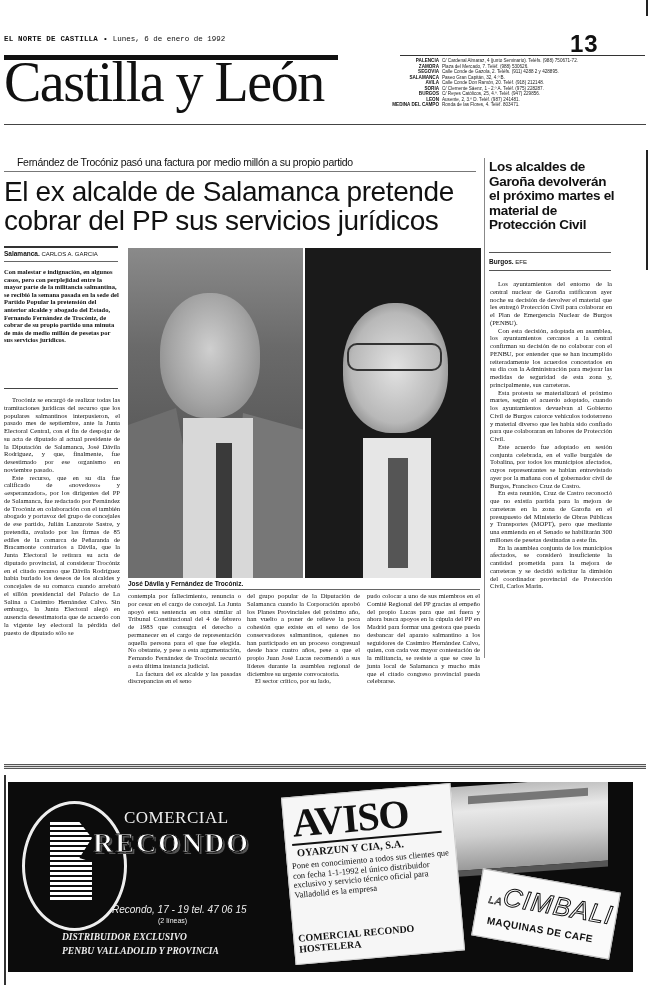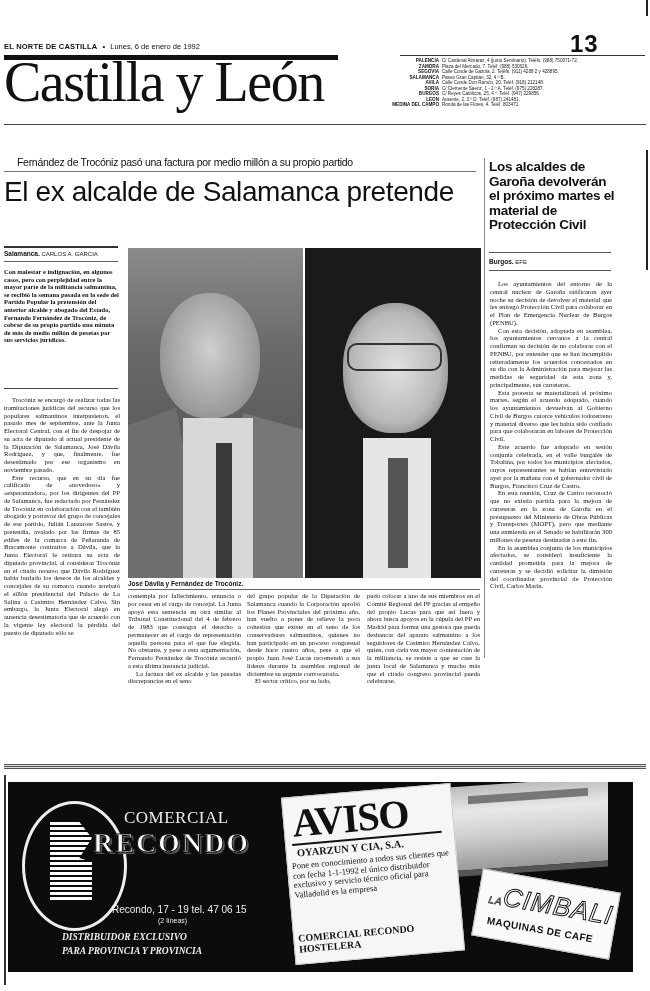--- a/index.html
+++ b/index.html
@@ -1,19 +1,19 @@
 <!DOCTYPE html>
 <html><head>
 <meta charset="utf-8">
 <style>
   * { box-sizing: border-box; margin: 0; padding: 0; }
   html, body { width: 650px; height: 991px; background: #fff; overflow: hidden; }
   body { position: relative; font-family: "Liberation Serif", serif; color: #111; }
 
-  .masthead-line { position: absolute; left: 4px; top: 42px; font-family: Liberation Sans, sans-serif; font-size: 7.5px; }
+  .masthead-line { position: absolute; left: 4px; top: 34px; font-family: Liberation Mono, monospace; font-size: 7.5px; }
   .masthead-line .paper { font-weight: bold; letter-spacing: 0.2px; }
   .masthead-line .dot { margin: 0 5px; font-size: 8px; }
   .masthead-line .date { font-weight: normal; }
   .page-num { position: absolute; left: 570px; top: 30px; font-family: "Liberation Sans", sans-serif; font-weight: bold; font-size: 24px; letter-spacing: 1px; }
   .rule-thick { position: absolute; left: 4px; top: 55px; width: 334px; height: 5px; background: #111; }
   .rule-thin-top { position: absolute; left: 400px; top: 55px; width: 245px; height: 1px; background: #333; }
   .section-title { position: absolute; left: 4px; top: 54px; font-family: "Liberation Serif", serif; font-size: 56px; letter-spacing: -1.5px; line-height: 1; }
   .rule-under-title { position: absolute; left: 4px; top: 124px; width: 642px; height: 1px; background: #444; }
   .right-border { position: absolute; left: 646px; top: 0px; width: 2px; height: 16px; background: #222; }
 
@@ -67,21 +67,21 @@
   .col-side { left: 490px; top: 280px; width: 122px; }
 
   .ad-top-rule { position: absolute; left: 4px; top: 764px; width: 642px; height: 5px; background: repeating-linear-gradient(180deg, #555 0 1px, #ddd 1px 2px); }
   .ad { position: absolute; left: 8px; top: 782px; width: 625px; height: 190px; background: #0c0c0c; overflow: hidden; }
   .ad-left-border { position: absolute; left: 4px; top: 775px; width: 2px; height: 210px; background: #333; }
   .ad-logo-ring { position: absolute; left: 14px; top: 19px; width: 105px; height: 130px; border: 3px solid #eee; border-radius: 50%; }
   .ad-logo-rh { position: absolute; left: 42px; top: 40px; width: 42px; height: 80px; background: repeating-linear-gradient(180deg, #fff 0 3px, #0c0c0c 3px 5px); clip-path: polygon(0 0, 70% 0, 100% 20%, 70% 45%, 100% 50%, 100% 100%, 0 100%); }
   .ad-comercial { position: absolute; left: 116px; top: 26px; color: #eee; font-family: "Liberation Serif", serif; font-size: 17px; letter-spacing: 0.5px; }
   .ad-recondo { position: absolute; left: 85px; top: 45px; color: #fff; font-family: "Liberation Serif", serif; font-weight: bold; font-size: 28px; letter-spacing: 2px; -webkit-text-stroke: 1px #0c0c0c; text-shadow: 0 0 0 #fff, 2px 2px 0 #555; text-align: right; }
   .ad-hostelera { position: absolute; left: 77px; top: 85px; color: #fff; font-family: "Liberation Serif", serif; font-weight: bold; font-size: 28px; letter-spacing: 2px; text-shadow: 2px 2px 0 #555; }
-  .ad-address { position: absolute; left: 104px; top: 122px; color: #eee; font-family: "Liberation Sans", sans-serif; font-size: 10px; }
+  .ad-address { position: absolute; left: 104px; top: 122px; color: #eee; font-family: "Liberation Sans", sans-serif; font-style: italic; font-size: 10px; }
   .ad-lines { position: absolute; left: 150px; top: 135px; color: #eee; font-family: "Liberation Sans", sans-serif; font-size: 7px; }
   .ad-dist { position: absolute; left: 54px; top: 148px; color: #eee; font-family: "Liberation Serif", serif; font-style: italic; font-weight: bold; font-size: 9.5px; line-height: 14px; }
 
   .aviso-card { position: absolute; left: 280px; top: 8px; width: 170px; height: 168px; background: #f6f6f6; transform: rotate(-5deg); transform-origin: 50% 50%; border: 1px solid #ccc; }
   .aviso-title { position: absolute; left: 8px; top: 2px; font-family: "Liberation Serif", serif; font-weight: bold; font-size: 40px; letter-spacing: -1px; color: #111; }
   .aviso-rule { position: absolute; left: 6px; top: 46px; width: 150px; height: 1.5px; background: #111; }
   .aviso-company { position: absolute; left: 10px; top: 50px; font-family: "Liberation Serif", serif; font-weight: bold; font-size: 10.5px; }
   .aviso-body { position: absolute; left: 4px; top: 64px; width: 160px; font-family: "Liberation Serif", serif; font-size: 8.5px; line-height: 9.5px; }
   .aviso-signoff { position: absolute; left: 4px; top: 135px; width: 160px; font-family: "Liberation Serif", serif; font-weight: bold; font-size: 10px; line-height: 11px; }
 
@@ -142,20 +142,21 @@
   <div class="row">
       <span class="city">MEDINA DEL CAMPO</span>
       <span class="addr">Ronda de las Flores, 4. Teléf. 803471.</span>
     </div>
 </div>
 
 <div class="kicker">Fernández de Trocóniz pasó una factura por medio millón a su propio partido</div>
 <div class="kicker-rule"></div>
 <h1 class="headline">
   <span>El ex alcalde de Salamanca pretende</span><br>
+  <span>cobrar del PP sus servicios jurídicos</span>
 </h1>
 
 <div class="byline-rule1"></div>
 <div class="byline">
   <b>Salamanca.</b>
   <span>CARLOS A. GARCIA</span>
 </div>
 <div class="byline-rule2"></div>
 <div class="lead">Con malestar e indignación, en algunos casos, pero con perplejidad entre la mayor parte de la militancia salmantina, se recibió la semana pasada en la sede del Partido Popular la pretensión del anterior alcalde y abogado del Estado, Fernando Fernández de Trocóniz, de cobrar de su propio partido una minuta de más de medio millón de pesetas por sus servicios jurídicos.</div>
 <div class="lead-rule"></div>
@@ -215,21 +216,21 @@
 <div class="ad-left-border"></div>
 <div class="ad">
   <div class="ad-logo-ring"></div>
   <div class="ad-logo-rh"></div>
   <div class="ad-comercial">COMERCIAL</div>
   <div class="ad-recondo">RECONDO</div>
   <div class="ad-address">Recondo, 17 - 19   tel. 47 06 15</div>
   <div class="ad-lines">(2 líneas)</div>
   <div class="ad-dist">
     <div>DISTRIBUIDOR EXCLUSIVO</div>
-    <div>PARA PROVINCIA Y PROVINCIA</div>
+    <div>PENBU VALLADOLID Y PROVINCIA</div>
   </div>
 
   <div class="machine">
     <div class="btns"></div>
   </div>
 
   <div class="aviso-card">
     <div class="aviso-title">AVISO</div>
     <div class="aviso-rule"></div>
     <div class="aviso-company">OYARZUN Y CIA, S.A.</div>

